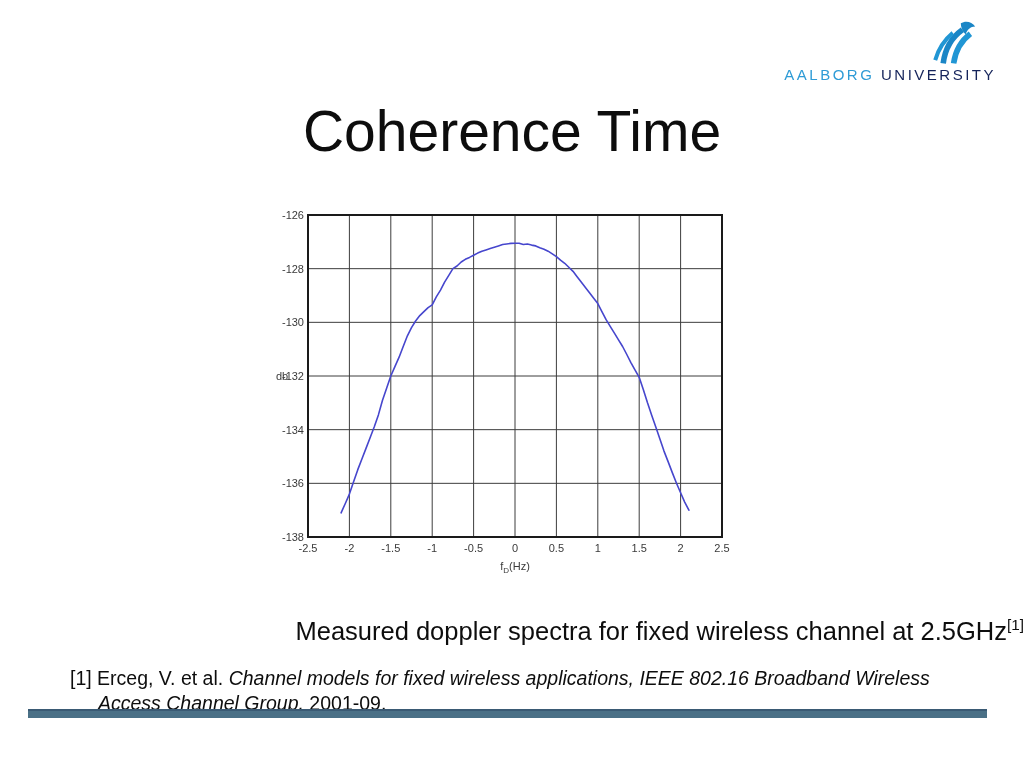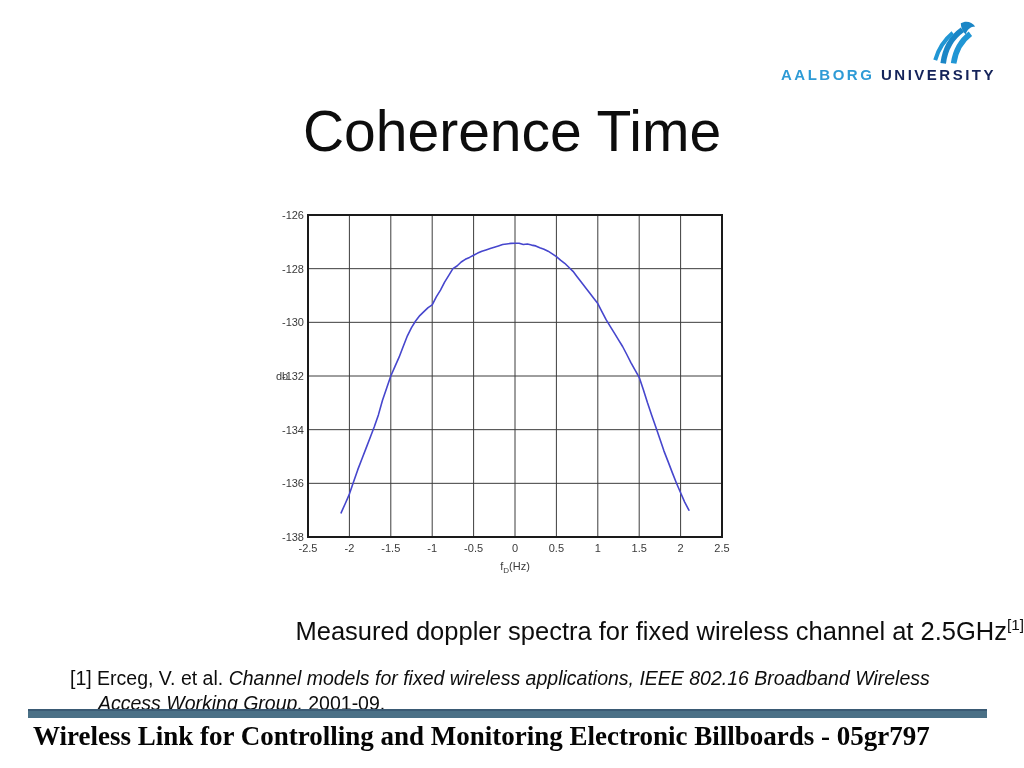--- a/index.html
+++ b/index.html
@@ -16,21 +16,21 @@
     text-align:center;
     font-size:57px;font-weight:400;letter-spacing:0px;
     color:#0d0d0d;
   }
   .logo{
     position:absolute;top:20px;right:28px;
     display:flex;flex-direction:column;align-items:flex-end;
   }
   .logo-icon{margin-right:16px;margin-bottom:1px;}
   .logo-text{
-    font-size:15px;font-weight:700;letter-spacing:2.5px;
+    font-size:15px;font-weight:400;letter-spacing:2.5px;
     white-space:nowrap;
   }
   .chart-wrap{
     position:absolute;left:268px;top:196px;width:475px;height:385px;
     background:#ffffff;
   }
   .tick{font:11px "Liberation Sans",sans-serif;fill:#3a3a3a;}
   .caption{
     position:absolute;top:590px;left:0;width:1024px;
     text-align:right;font-size:25.5px;color:#0d0d0d;
@@ -123,20 +123,19 @@
 
   <p class="caption">
     <span>Measured doppler spectra for fixed wireless channel at 2.5GHz</span><sup>[1]</sup>
   </p>
 
   <div class="reference">
     <div class="ref-line1">
       <span>[1] Erceg, V. et al. </span><em>Channel models for fixed wireless applications, IEEE 802.16 Broadband Wireless</em>
     </div>
     <div class="ref-line2">
-      <em>Access Working Group.</em><span> 2001-09.</span>
+      <em>Access Channel Group.</em><span> 2001-09.</span>
     </div>
   </div>
 
   <div class="footer-bar" style="background: rgb(74, 112, 134);"></div>
-  <div class="footer-text">Wireless Link for Controlling and Monitoring Electronic Billboards - 05gr797</div>
 
 </div>
 
 </body></html>

